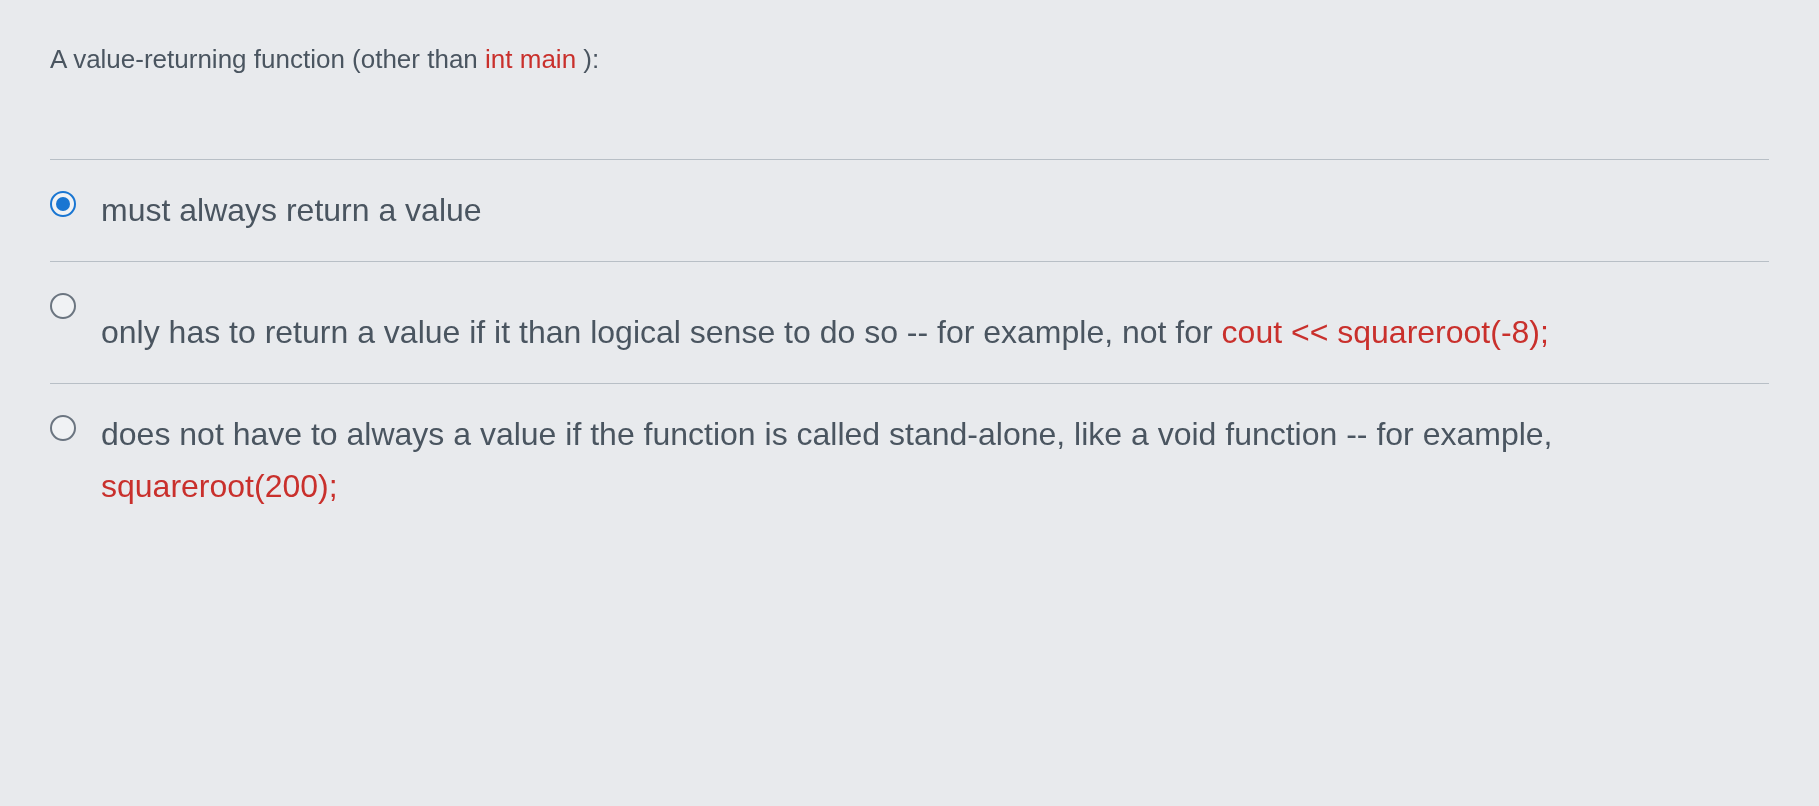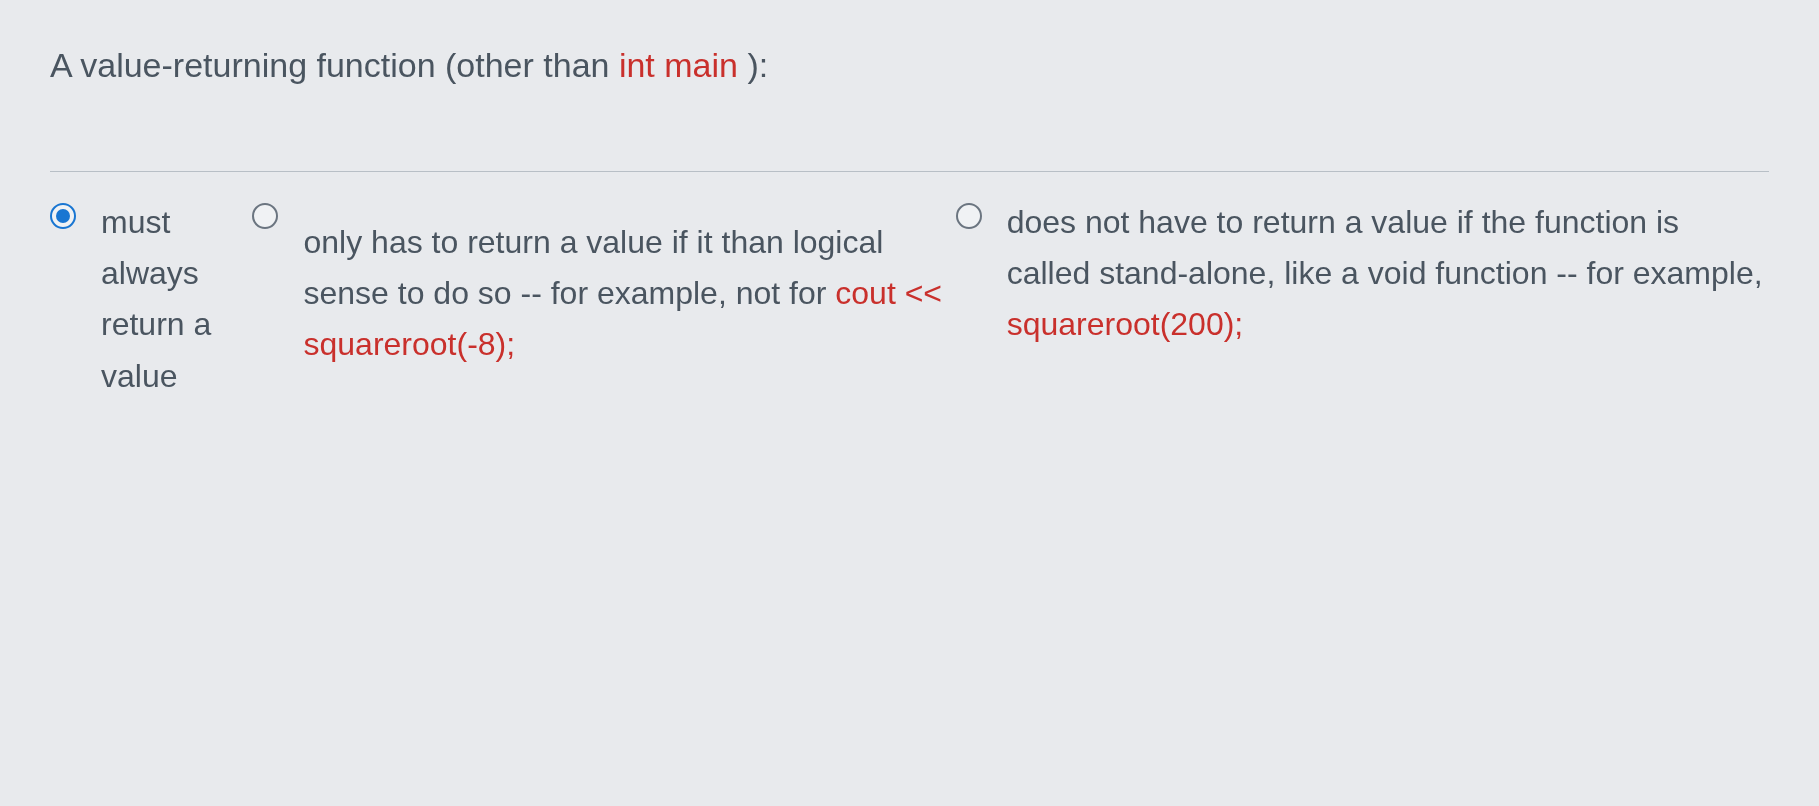--- a/index.html
+++ b/index.html
@@ -12,32 +12,32 @@
       background: #e8eaed;
       padding: 40px 50px;
       color: #4a5560;
       width: 1819px;
       height: 806px;
     }
     .question-container {
       background: #e8eaed;
     }
     .question-text {
-      font-size: 34px;
+      font-size: 26px;
       color: #4a5560;
       margin-bottom: 50px;
       padding-bottom: 30px;
       line-height: 1.5;
     }
     .code-highlight {
       color: #c9302c;
     }
     .options {
       display: flex;
-      flex-direction: row;
+      flex-direction: column;
     }
     .option-row {
       display: flex;
       align-items: flex-start;
       padding: 25px 0;
       border-top: 1px solid #b8bfc6;
       gap: 25px;
     }
     .radio-wrapper {
       flex-shrink: 0;
@@ -100,18 +100,18 @@
       <div class="option-label indented">
         <span>only has to return a value if it than logical sense to do so -- for example, not for </span><span class="code-highlight">cout &lt;&lt; squareroot(-8);</span>
       </div>
     </div>
 
     <div class="option-row">
       <div class="radio-wrapper">
         <div class="radio"></div>
       </div>
       <div class="option-label">
-        <span>does not have to return a value if the function is called stand-alone, like a void function -- for example, </span><span class="code-highlight">squareroot(200);</span>
+        <span>does not have to always a value if the function is called stand-alone, like a void function -- for example, </span><span class="code-highlight">squareroot(200);</span>
       </div>
     </div>
 
   </div>
 </div>
 
 </body></html>

